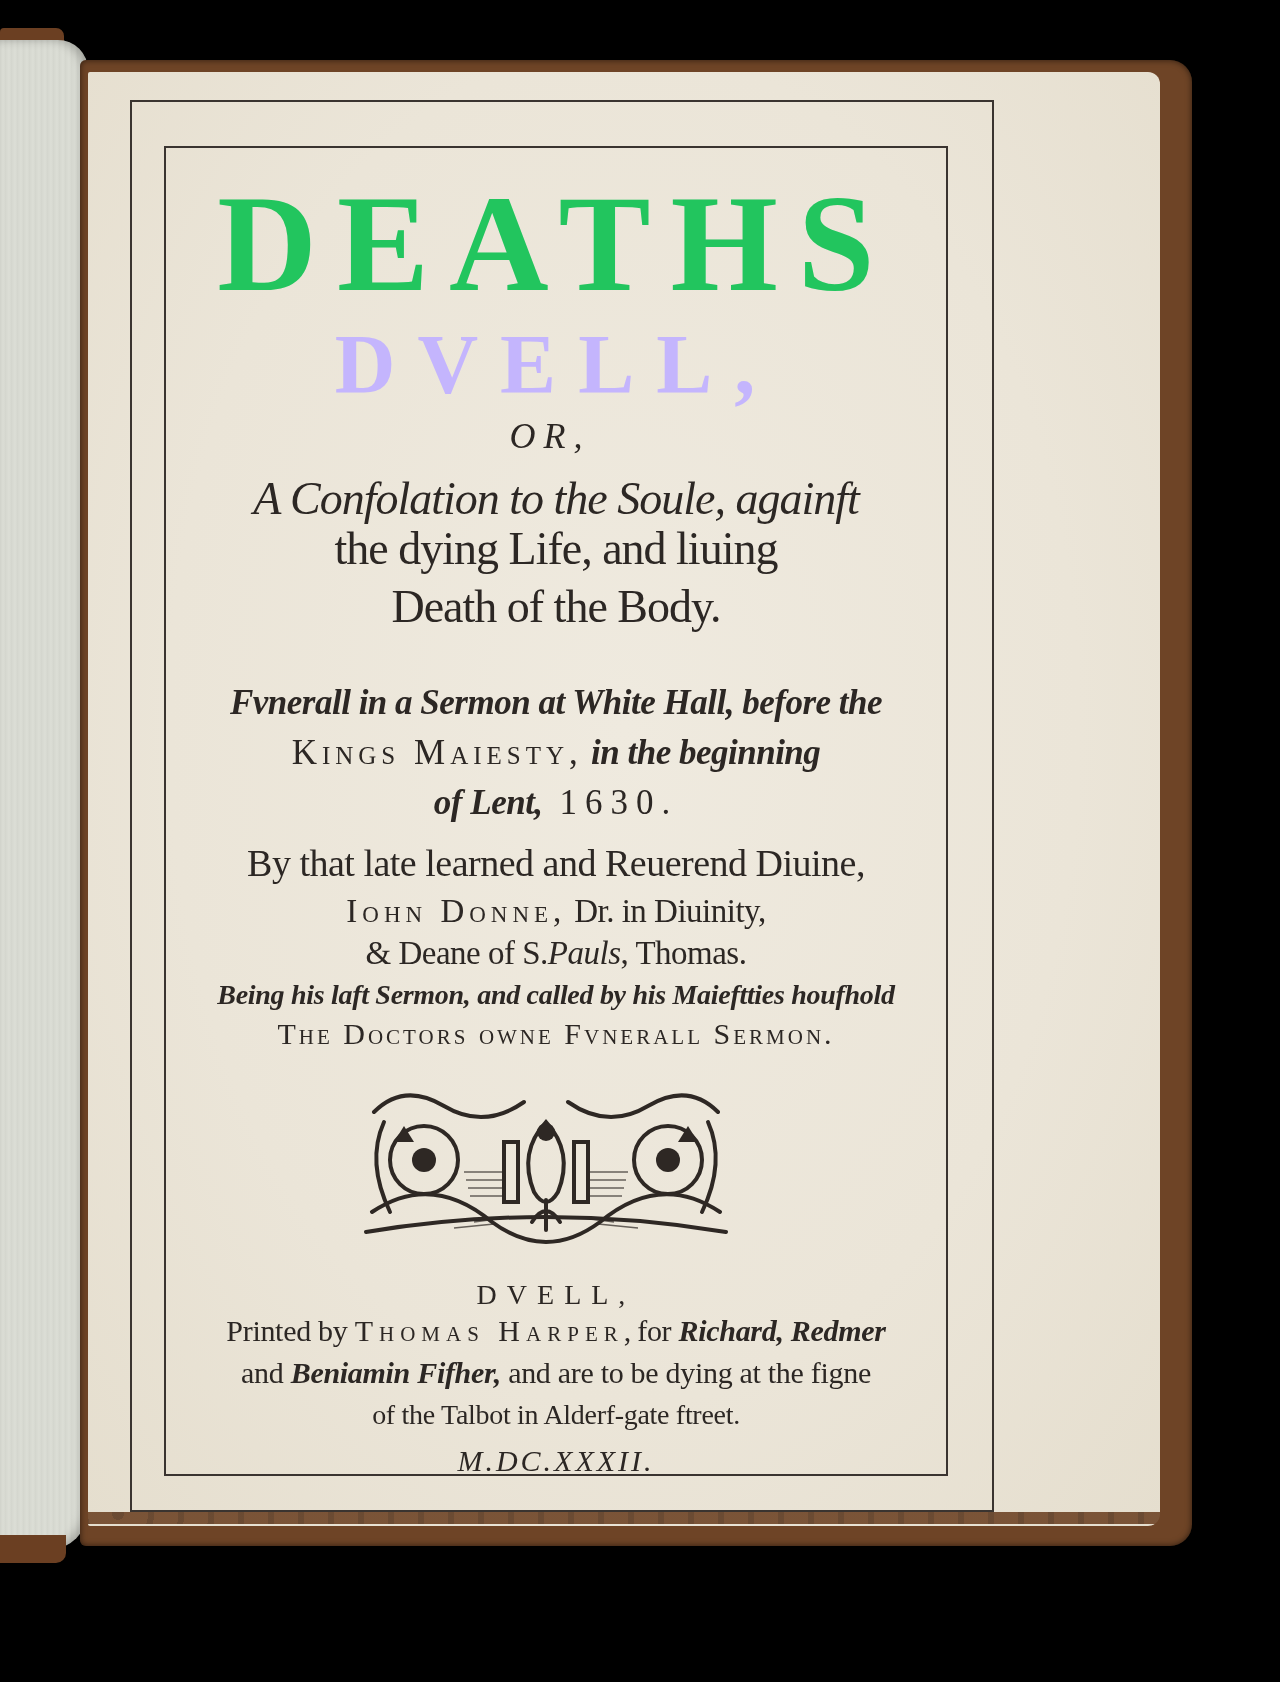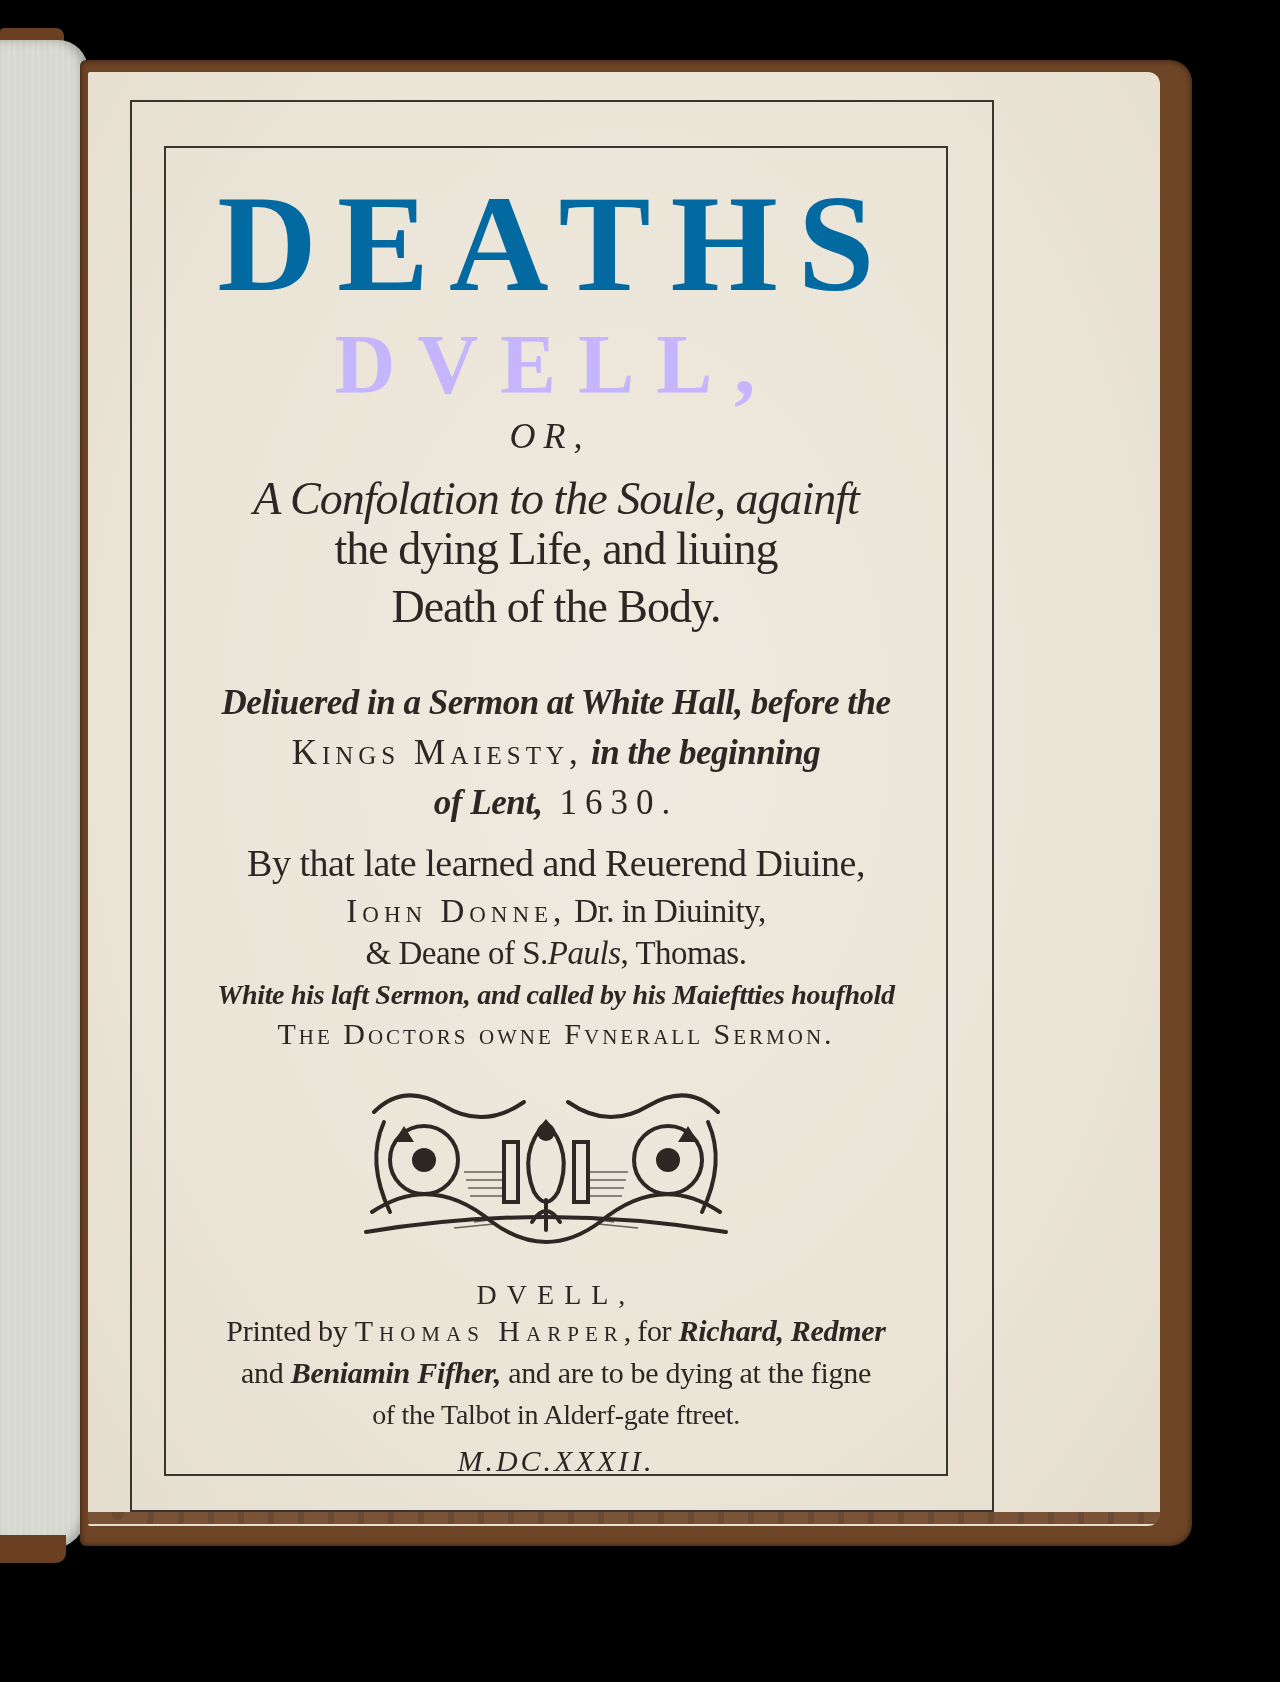--- a/index.html
+++ b/index.html
@@ -30,21 +30,21 @@
   }
   .rule-inner {
     position: absolute; left: 164px; top: 146px; width: 784px; height: 1330px;
     border: 2px solid #3a3430; box-sizing: border-box;
   }
   .content {
     position: absolute; left: 168px; top: 150px; width: 776px;
     color: #2c2724; text-align: center;
   }
   .line { display: block; white-space: nowrap; }
-  .title-1 { position: absolute; left: 0; right: 0; top: 24px; font-size: 138px; letter-spacing: 20px; line-height: 140px; font-weight: bold; color: #0369a1; }
+  .title-1 { position: absolute; left: 0; right: 0; top: 24px; font-size: 138px; letter-spacing: 20px; line-height: 140px; font-weight: bold; color: #22c55e; }
   .title-2 { position: absolute; left: 0; right: 0; top: 170px; font-size: 84px; letter-spacing: 22px; line-height: 90px; font-weight: bold; color: #c4b5fd; }
   .or { position: absolute; left: 0; right: 12px; top: 265px; font-size: 36px; font-style: italic; letter-spacing: 8px; }
   .sub { position: absolute; left: 0; right: 0; font-size: 46px; line-height: 58px; letter-spacing: -1px; }
   .sub-1 { top: 320px; font-style: italic; }
   .sub-2 { top: 370px; }
   .sub-3 { top: 428px; }
   .it { font-style: italic; font-weight: bold; }
   .deliv { position: absolute; left: 0; right: 0; font-size: 35px; line-height: 50px; letter-spacing: -0.5px; }
   .deliv-1 { top: 528px; }
   .deliv-2 { top: 578px; }
@@ -86,29 +86,29 @@
 
 <div class="content">
   <span class="line title-1">DEATHS</span>
   <span class="line title-2">DVELL,</span>
   <span class="line or">OR,</span>
 
   <span class="line sub sub-1">A Confolation to the Soule, againft</span>
   <span class="line sub sub-2">the dying Life,  and liuing</span>
   <span class="line sub sub-3">Death of the Body.</span>
 
-  <span class="line deliv deliv-1 it">Deliuered in a Sermon at White Hall, before the</span>
+  <span class="line deliv deliv-1 it">Fvnerall in a Sermon at White Hall, before the</span>
   <span class="line deliv deliv-2"><span class="sc">Kings Maiesty,</span><span class="it"> in the beginning</span></span>
   <span class="line deliv deliv-3"><span class="it">of Lent,</span><span style="letter-spacing:8px">  1630.</span></span>
 
   <span class="line by by-1">By that late learned and Reuerend Diuine,</span>
   <span class="line by by-2"><span class="sc">Iohn Donne,</span><span> Dr. in Diuinity,</span></span>
   <span class="line by by-3"><span>&amp; Deane of S.</span><span style="font-style:italic">Pauls</span><span>, Thomas.</span></span>
 
-  <span class="line being">White his laft Sermon, and called by his Maieftties houfhold</span>
+  <span class="line being">Being his laft Sermon, and called by his Maieftties houfhold</span>
   <span class="line funeral">The Doctors owne Fvnerall Sermon.</span>
 
   <svg class="ornament" viewBox="0 0 384 166">
     <g fill="none" stroke="#2e2824" stroke-width="4" stroke-linecap="round">
       <path d="M20 30 q30 -30 70 -6 q40 24 80 -4"></path>
       <path d="M364 30 q-30 -30 -70 -6 q-40 24 -80 -4"></path>
       <circle cx="70" cy="78" r="34"></circle>
       <circle cx="314" cy="78" r="34"></circle>
       <path d="M18 130 q60 -40 120 10 q54 40 108 0 q60 -50 120 -10"></path>
       <path d="M12 150 q180 -30 360 0"></path>

